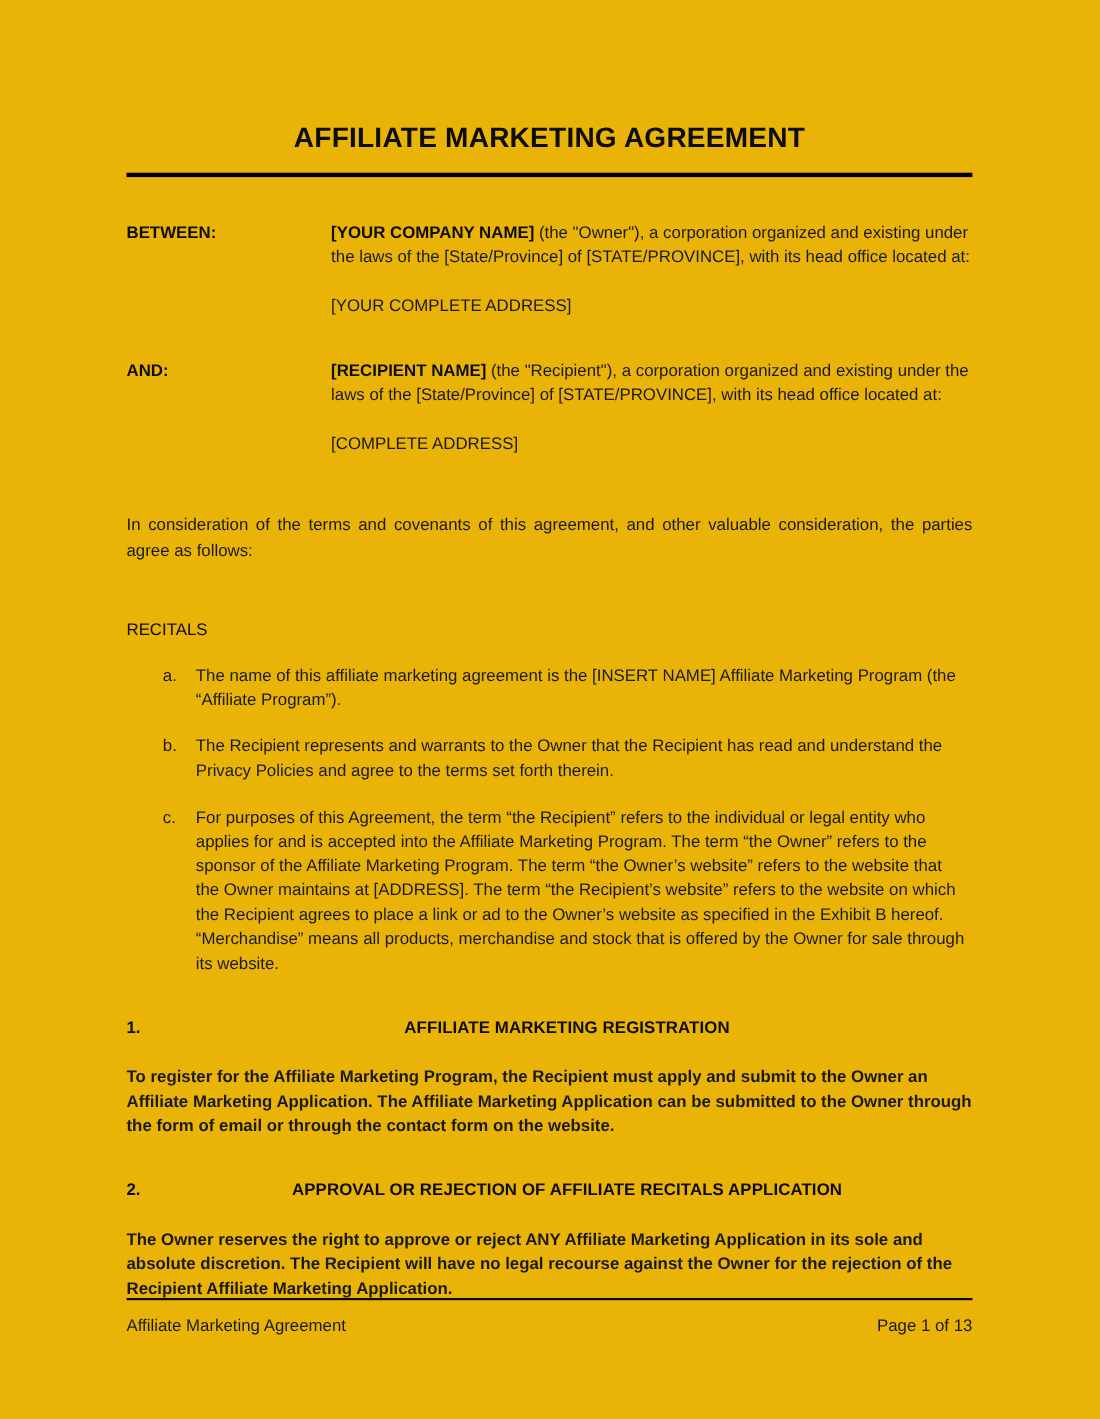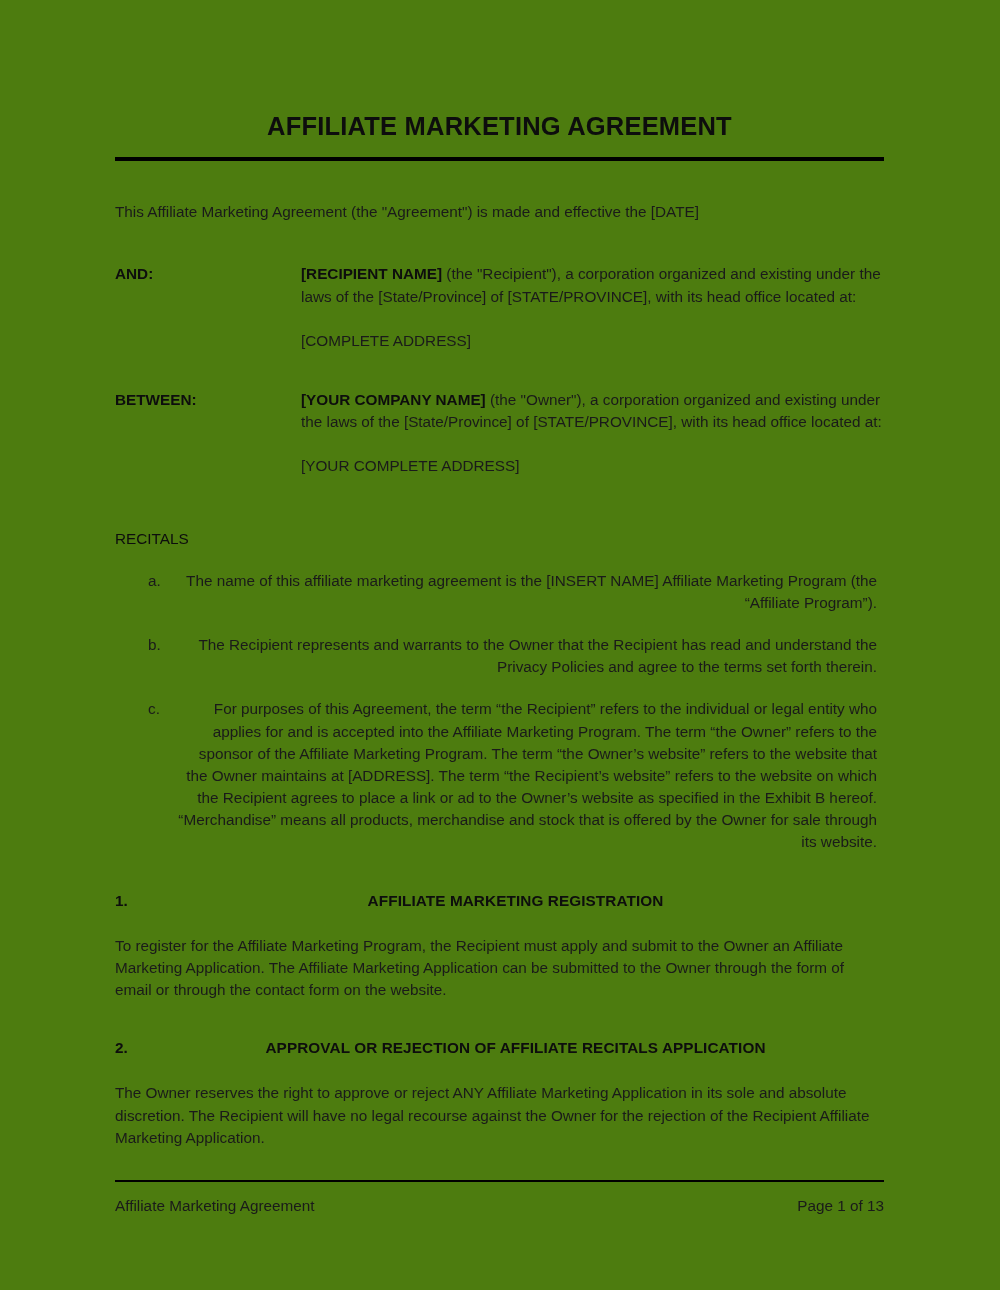--- a/index.html
+++ b/index.html
@@ -10,21 +10,21 @@
   }
   body {
     font-family: "Liberation Sans", sans-serif;
     color: #000000;
   }
   .page {
     position: relative;
     width: 1000px;
     height: 1290px;
     margin: 0 auto;
-    background: #4d7c0f;
+    background: #eab308;
     box-sizing: border-box;
     overflow: hidden;
   }
   .content {
     position: absolute;
     left: 115px;
     top: 0;
     width: 769px;
   }
 
@@ -122,21 +122,20 @@
     font-size: 15.3px;
     line-height: 1.45;
     color: #1a1a1a;
   }
   .recital-text {
     flex: 1 1 auto;
     font-size: 15.3px;
     line-height: 1.45;
     color: #1a1a1a;
     padding-right: 7px;
-    text-align: right;
   }
 
   
   .section {
     margin-top: 36px;
   }
   .section-heading {
     display: flex;
     align-items: flex-start;
     font-size: 15.3px;
@@ -147,20 +146,21 @@
   .section-number {
     flex: 0 0 32px;
   }
   .section-title {
     flex: 1 1 auto;
     letter-spacing: 0.1px;
     text-align: center;
   }
   .section-body {
     margin-top: 23px;
+    font-weight: bold;
   }
 
   
   .footer {
     position: absolute;
     left: 115px;
     width: 769px;
     top: 1180px;
   }
   .footer-rule {
@@ -182,42 +182,42 @@
 <body>
 
 <div class="page">
 
   <div class="content">
 
     <h1 class="doc-title">AFFILIATE MARKETING AGREEMENT</h1>
 
     <div class="title-rule"></div>
 
-    <p class="para intro-para">This Affiliate Marketing Agreement (the "Agreement") is made and effective the [DATE]</p>
 
     <div class="parties">
+
+      <div class="party-row">
+        <div class="party-label">BETWEEN:</div>
+        <div class="party-body">
+          <p class="para"><span class="strong">[YOUR COMPANY NAME]</span><span> (the "Owner"), a corporation organized and existing under the laws of the [State/Province] of [STATE/PROVINCE], with its head office located at:</span></p>
+          <p class="para party-address">[YOUR COMPLETE ADDRESS]</p>
+        </div>
+      </div>
 
       <div class="party-row">
         <div class="party-label">AND:</div>
         <div class="party-body">
           <p class="para"><span class="strong">[RECIPIENT NAME]</span><span> (the "Recipient"), a corporation organized and existing under the laws of the [State/Province] of [STATE/PROVINCE], with its head office located at:</span></p>
           <p class="para party-address">[COMPLETE ADDRESS]</p>
         </div>
       </div>
 
-      <div class="party-row">
-        <div class="party-label">BETWEEN:</div>
-        <div class="party-body">
-          <p class="para"><span class="strong">[YOUR COMPANY NAME]</span><span> (the "Owner"), a corporation organized and existing under the laws of the [State/Province] of [STATE/PROVINCE], with its head office located at:</span></p>
-          <p class="para party-address">[YOUR COMPLETE ADDRESS]</p>
-        </div>
-      </div>
-
-    </div>
-
+    </div>
+
+    <p class="para justify consideration">In consideration of the terms and covenants of this agreement, and other valuable consideration, the parties agree as follows:</p>
 
     <div class="recitals-heading">RECITALS</div>
 
     <div class="recital-list">
 
       <div class="recital-item">
         <div class="recital-marker">a.</div>
         <div class="recital-text">The name of this affiliate marketing agreement is the [INSERT NAME] Affiliate Marketing Program (the “Affiliate Program”).</div>
       </div>
 

